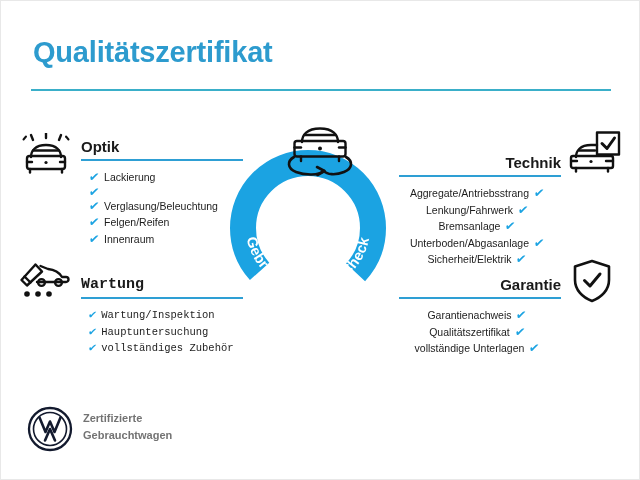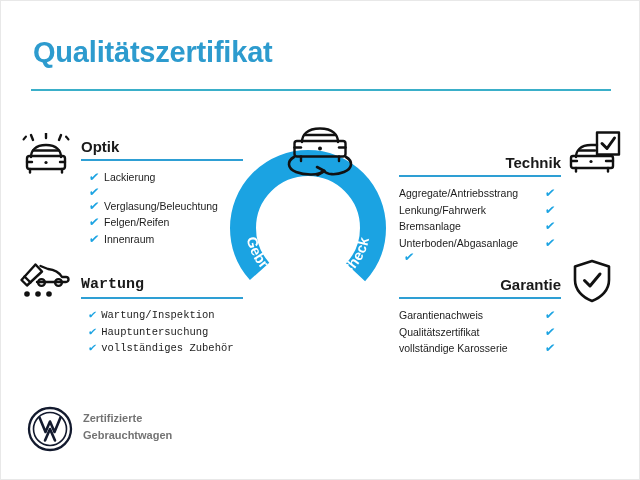--- a/index.html
+++ b/index.html
@@ -76,21 +76,21 @@
   }
   ul.checklist li {
     font-size: 10.5px;
     color: #1c1c1c;
     line-height: 16.5px;
     white-space: nowrap;
     display: flex;
     align-items: center;
   }
   .left ul.checklist li  { justify-content: flex-start; }
-  .right ul.checklist li { justify-content: space-between; }
+  .right ul.checklist li { justify-content: center; }
 
   .chk {
     color: #1ba3e2;
     font-size: 12px;
     font-weight: bold;
     display: inline-block;
     line-height: 1;
     transform: skewX(-8deg);
   }
   .left  .chk { margin-right: 5px; }
@@ -282,20 +282,21 @@
           </li>
         <li>
             <span>Bremsanlage</span>
             <span class="chk">✔</span>
           </li>
         <li>
             <span>Unterboden/Abgasanlage</span>
             <span class="chk">✔</span>
           </li>
         <li>
+            <span>Sicherheit/Elektrik</span>
             <span class="chk">✔</span>
           </li>
       </ul>
     </div>
   </div>
 
   <div class="icon-box" id="icon-garantie">
     <svg width="42" height="44" viewBox="0 0 42 44" fill="none" stroke="#111" stroke-width="2.6" stroke-linecap="round" stroke-linejoin="round">
       <path d="M21 2 L38 7.5 V21 C38 31 30.5 38.5 21 42 C11.5 38.5 4 31 4 21 V7.5 Z"></path>
       <path d="M13.5 21.5 L19 27 L29 15" stroke-width="3"></path>
@@ -311,21 +312,21 @@
       <ul class="checklist">
         <li>
             <span>Garantienachweis</span>
             <span class="chk">✔</span>
           </li>
         <li>
             <span>Qualitätszertifikat</span>
             <span class="chk">✔</span>
           </li>
         <li>
-            <span>vollständige Karosserie</span>
+            <span>vollständige Unterlagen</span>
             <span class="chk">✔</span>
           </li>
       </ul>
     </div>
   </div>
 
   <div id="badge">
     <svg width="158" height="158" viewBox="0 0 158 158">
       <defs>
         <path id="ringArc" d="M 17 79 A 62 62 0 1 0 141 79" fill="none"></path>

